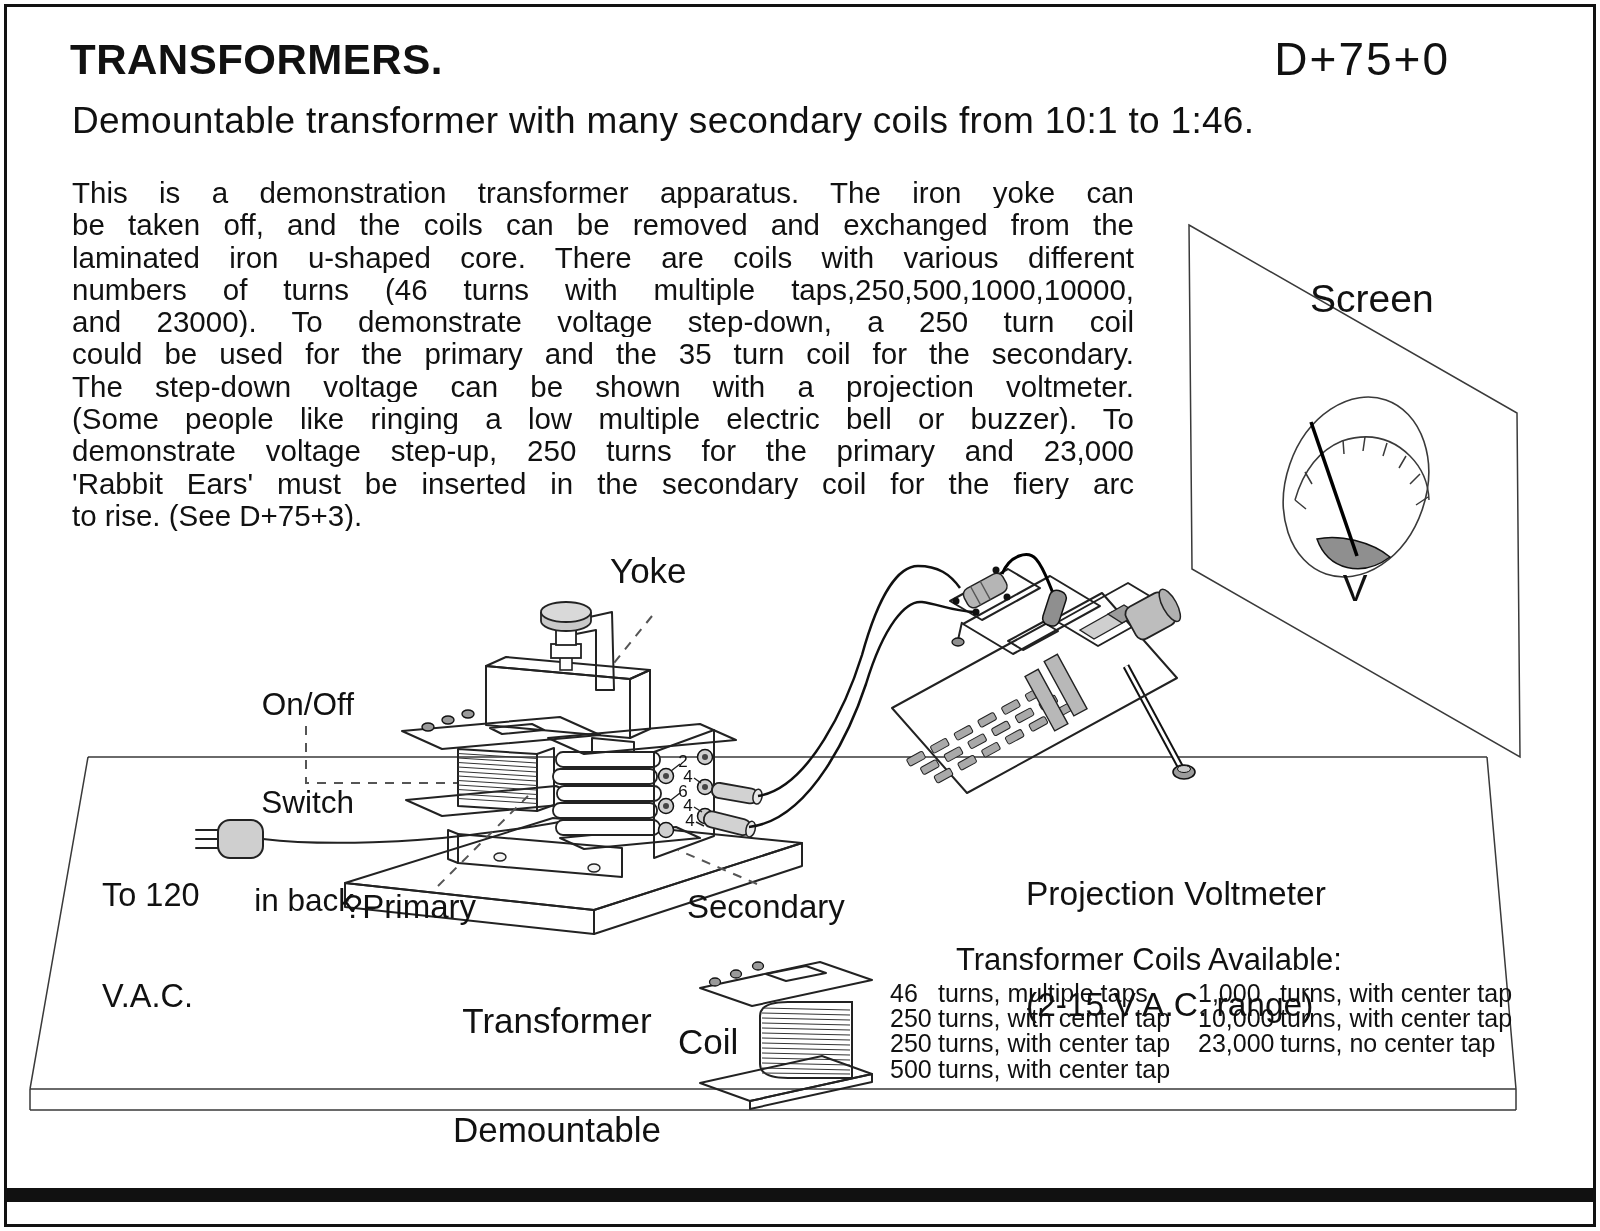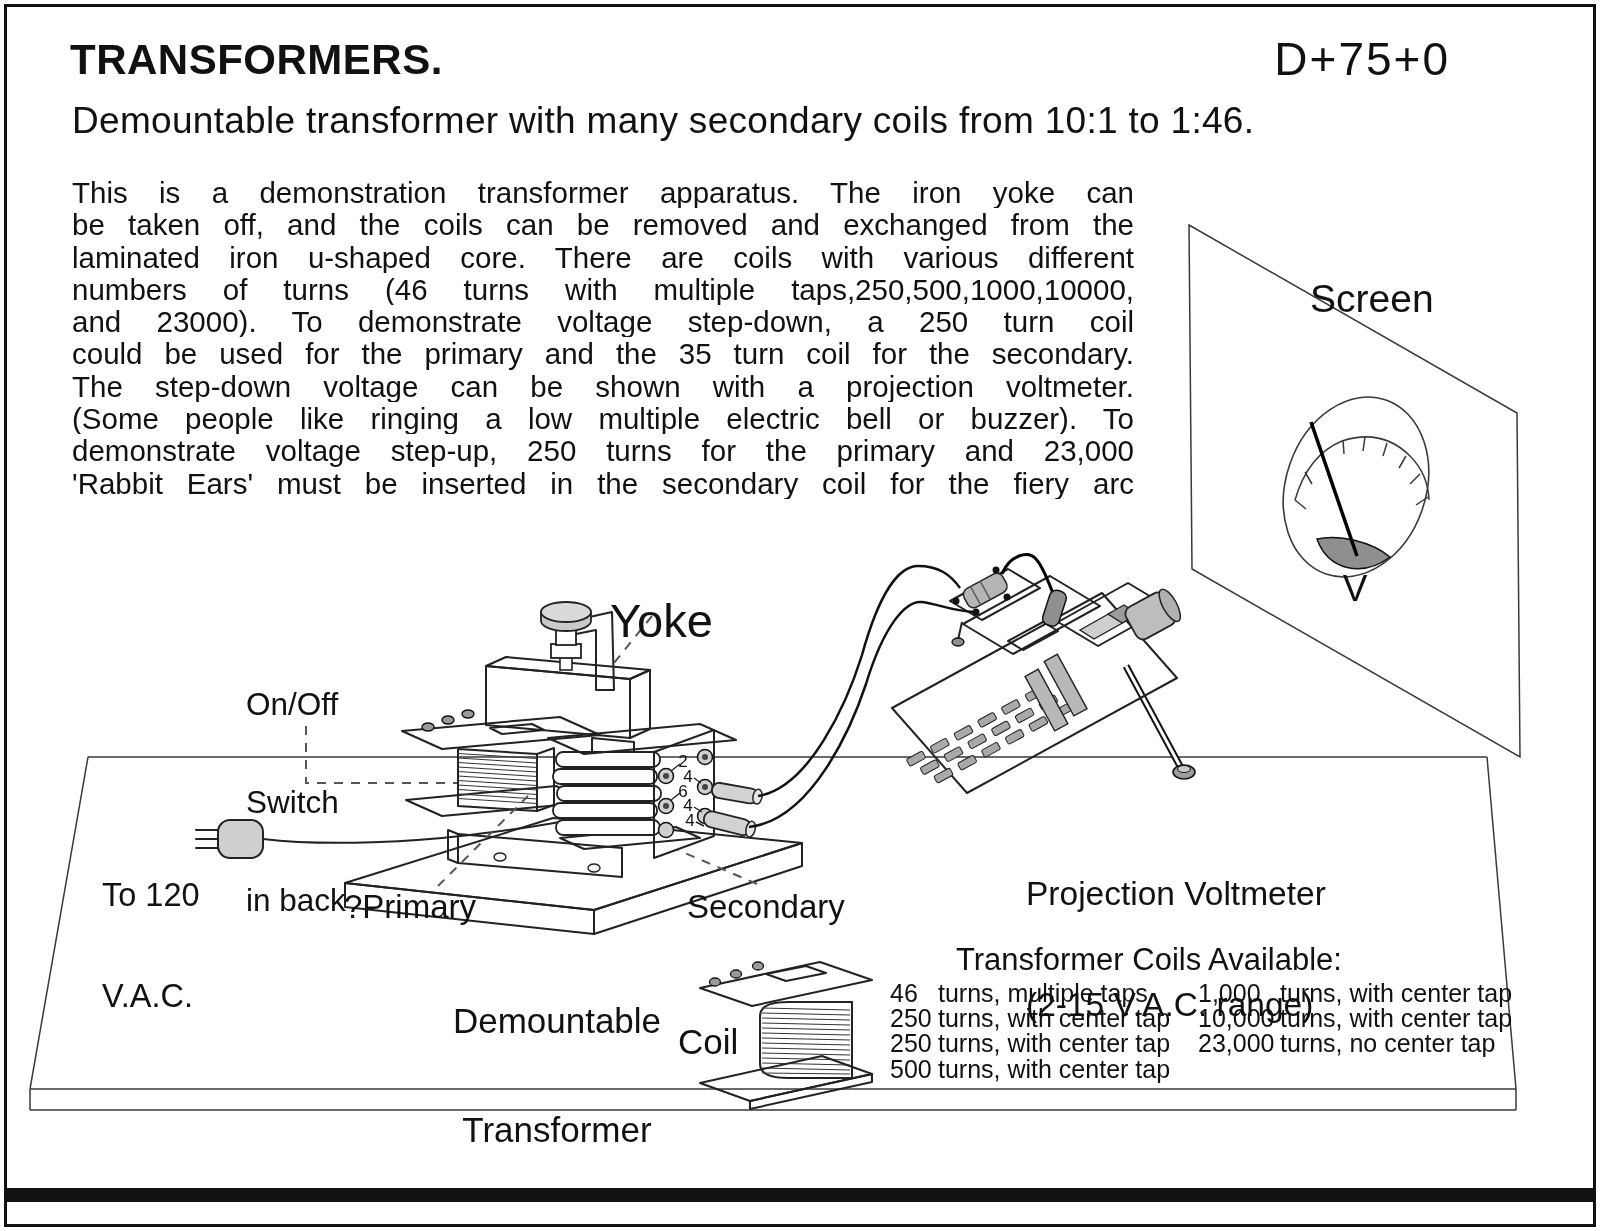--- a/index.html
+++ b/index.html
@@ -226,43 +226,44 @@
     <div class="bl">This is a demonstration transformer apparatus.  The iron yoke can</div>
     <div class="bl">be taken off, and the coils can be removed and exchanged from the</div>
     <div class="bl">laminated iron u-shaped core.  There are coils with various different</div>
     <div class="bl">numbers of turns (46 turns with multiple taps,250,500,1000,10000,</div>
     <div class="bl">and 23000). To demonstrate voltage step-down, a 250 turn coil</div>
     <div class="bl">could be used for the primary and the 35 turn coil for the secondary.</div>
     <div class="bl">The step-down voltage can be shown with a projection voltmeter.</div>
     <div class="bl">(Some people like ringing a low multiple electric bell or buzzer).  To</div>
     <div class="bl">demonstrate voltage step-up, 250 turns for the primary and 23,000</div>
     <div class="bl">'Rabbit Ears' must be inserted in the secondary coil for the fiery arc</div>
+    <div class="bl last">to rise. (See D+75+3).</div>
   </div>
 
   <div class="lbl" style="left:1310px;top:279px;width:115px;text-align:right;font-size:39px;">Screen</div>
   <div class="lbl" style="left:1330px;top:570px;width:50px;text-align:center;font-size:37px;">V</div>
-  <div class="lbl" style="left:610px;top:597px;font-size:47px;">Yoke</div>
-
-  <div class="lbl" style="left:246px;top:622px;width:108px;text-align:left;font-size:31.5px;">
+  <div class="lbl" style="left:610px;top:553px;font-size:35px;">Yoke</div>
+
+  <div class="lbl" style="left:246px;top:622px;width:108px;text-align:right;font-size:31.5px;">
     <div>On/Off</div>
     <div>Switch</div>
     <div>in back</div>
   </div>
 
   <div class="lbl" style="left:102px;top:811px;font-size:32.5px;">
     <div>To 120</div>
     <div>V.A.C.</div>
   </div>
 
   <div class="lbl" style="left:344px;top:890px;font-size:33px;">?Primary</div>
   <div class="lbl" style="left:687px;top:890px;font-size:33px;">Secondary</div>
 
   <div class="lbl" style="left:447px;top:930px;width:220px;text-align:center;font-size:35px;">
+    <div>Transformer</div>
     <div>Demountable</div>
-    <div>Transformer</div>
   </div>
 
   <div class="lbl" style="left:678px;top:1024px;font-size:35px;">Coil</div>
 
   <div class="lbl" style="left:1026px;top:801px;width:322px;font-size:33.5px;line-height:37px;">
     <div>Projection Voltmeter</div>
     <div>(2-15 V.A.C. range)</div>
   </div>
 
   <div class="lbl" style="left:956px;top:944px;font-size:31px;">Transformer Coils Available:</div>

